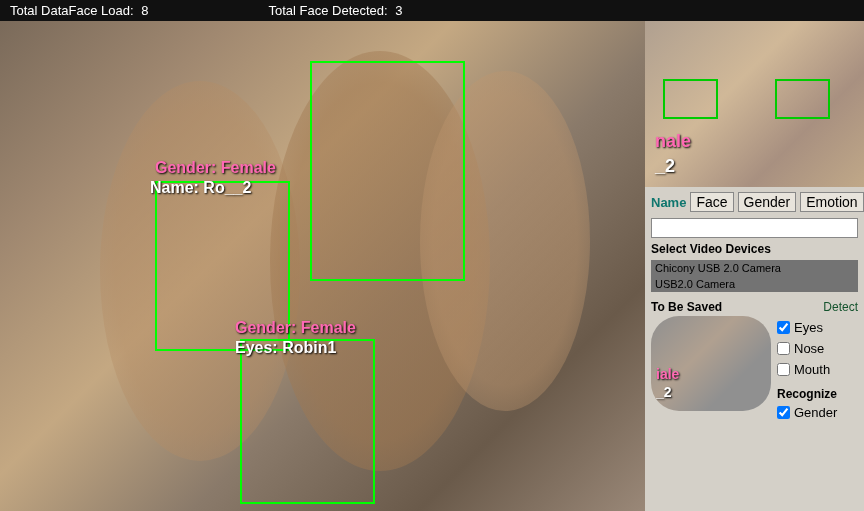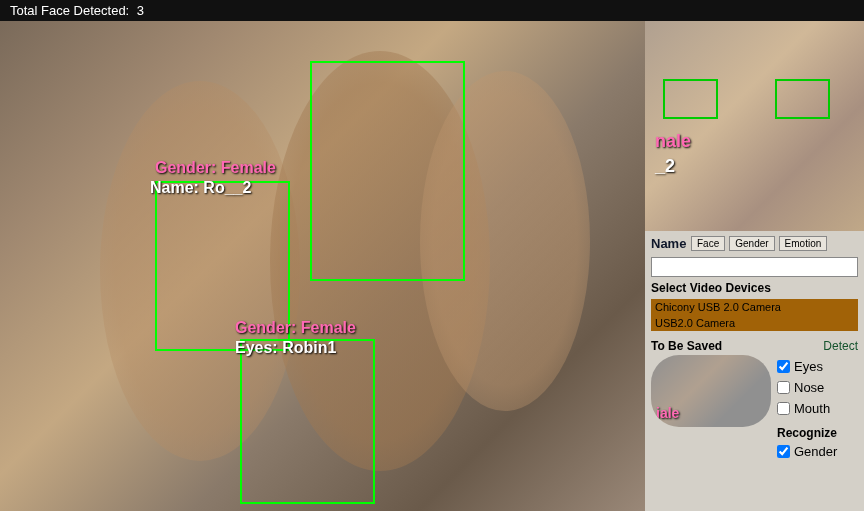--- a/index.html
+++ b/index.html
@@ -67,21 +67,21 @@
     #right-panel {
       width: 219px;
       height: 490px;
       background: #d4d0c8;
       display: flex;
       flex-direction: column;
       overflow: hidden;
     }
     #face-preview {
       width: 219px;
-      height: 210px;
+      height: 166px;
       background: #0c4a6e;
       position: relative;
       overflow: hidden;
       flex-shrink: 0;
     }
     #face-preview-bg {
       width: 100%;
       height: 100%;
       background: linear-gradient(135deg, #b0a090 0%, #d0b898 40%, #a89080 70%, #c0a888 100%);
     }
@@ -111,25 +111,25 @@
       gap: 4px;
     }
     #name-row {
       display: flex;
       align-items: center;
       gap: 4px;
     }
     #name-label {
       font-size: 13px;
       font-weight: bold;
-      color: #0f172a;
+      color: #0f766e;
       width: 36px;
     }
     .tab-btn {
-      font-size: 10px;
+      font-size: 14px;
       padding: 1px 5px;
       border: 1px solid #888;
       background: #e8e4dc;
       cursor: pointer;
       color: black;
     }
     #name-input {
       width: 100%;
       height: 20px;
       border: 1px solid #888;
@@ -150,42 +150,42 @@
       font-size: 12px;
       color: black;
       font-weight: bold;
     }
     #device-list {
       width: 100%;
       font-size: 11px;
     }
     .device-item {
       padding: 2px 4px;
-      background: #a16207;
+      background: #737373;
       color: black;
       font-size: 11px;
     }
     .device-item.selected {
       background: #3366cc;
       color: white;
     }
     #to-be-saved-label {
       font-size: 12px;
       font-weight: bold;
       color: black;
     }
     #detect-label {
       font-size: 12px;
       font-weight: bold;
       color: black;
       margin-left: auto;
     }
     #saved-preview {
       width: 120px;
-      height: 72px;
+      height: 95px;
       background: #888;
       position: relative;
       overflow: hidden;
       flex-shrink: 0;
       border-radius: 28px;
     }
     #saved-preview-bg {
       width: 100%;
       height: 100%;
       background: linear-gradient(135deg, #909090 0%, #b0a090 40%, #909090 70%);
@@ -230,20 +230,24 @@
     #recognize-label {
       font-size: 12px;
       font-weight: bold;
       color: black;
     }
   </style>
 </head>
 <body>
 
 <div id="top-bar">
+  <span>
+    <span>Total DataFace Load:</span>
+    <span style="margin-left:4px;">8</span>
+  </span>
   <span>
     <span>Total Face Detected:</span>
     <span style="margin-left:4px;">3</span>
   </span>
 </div>
 
 <div id="main-area">
 
   <div id="camera-view">
     <div id="camera-bg"></div>

